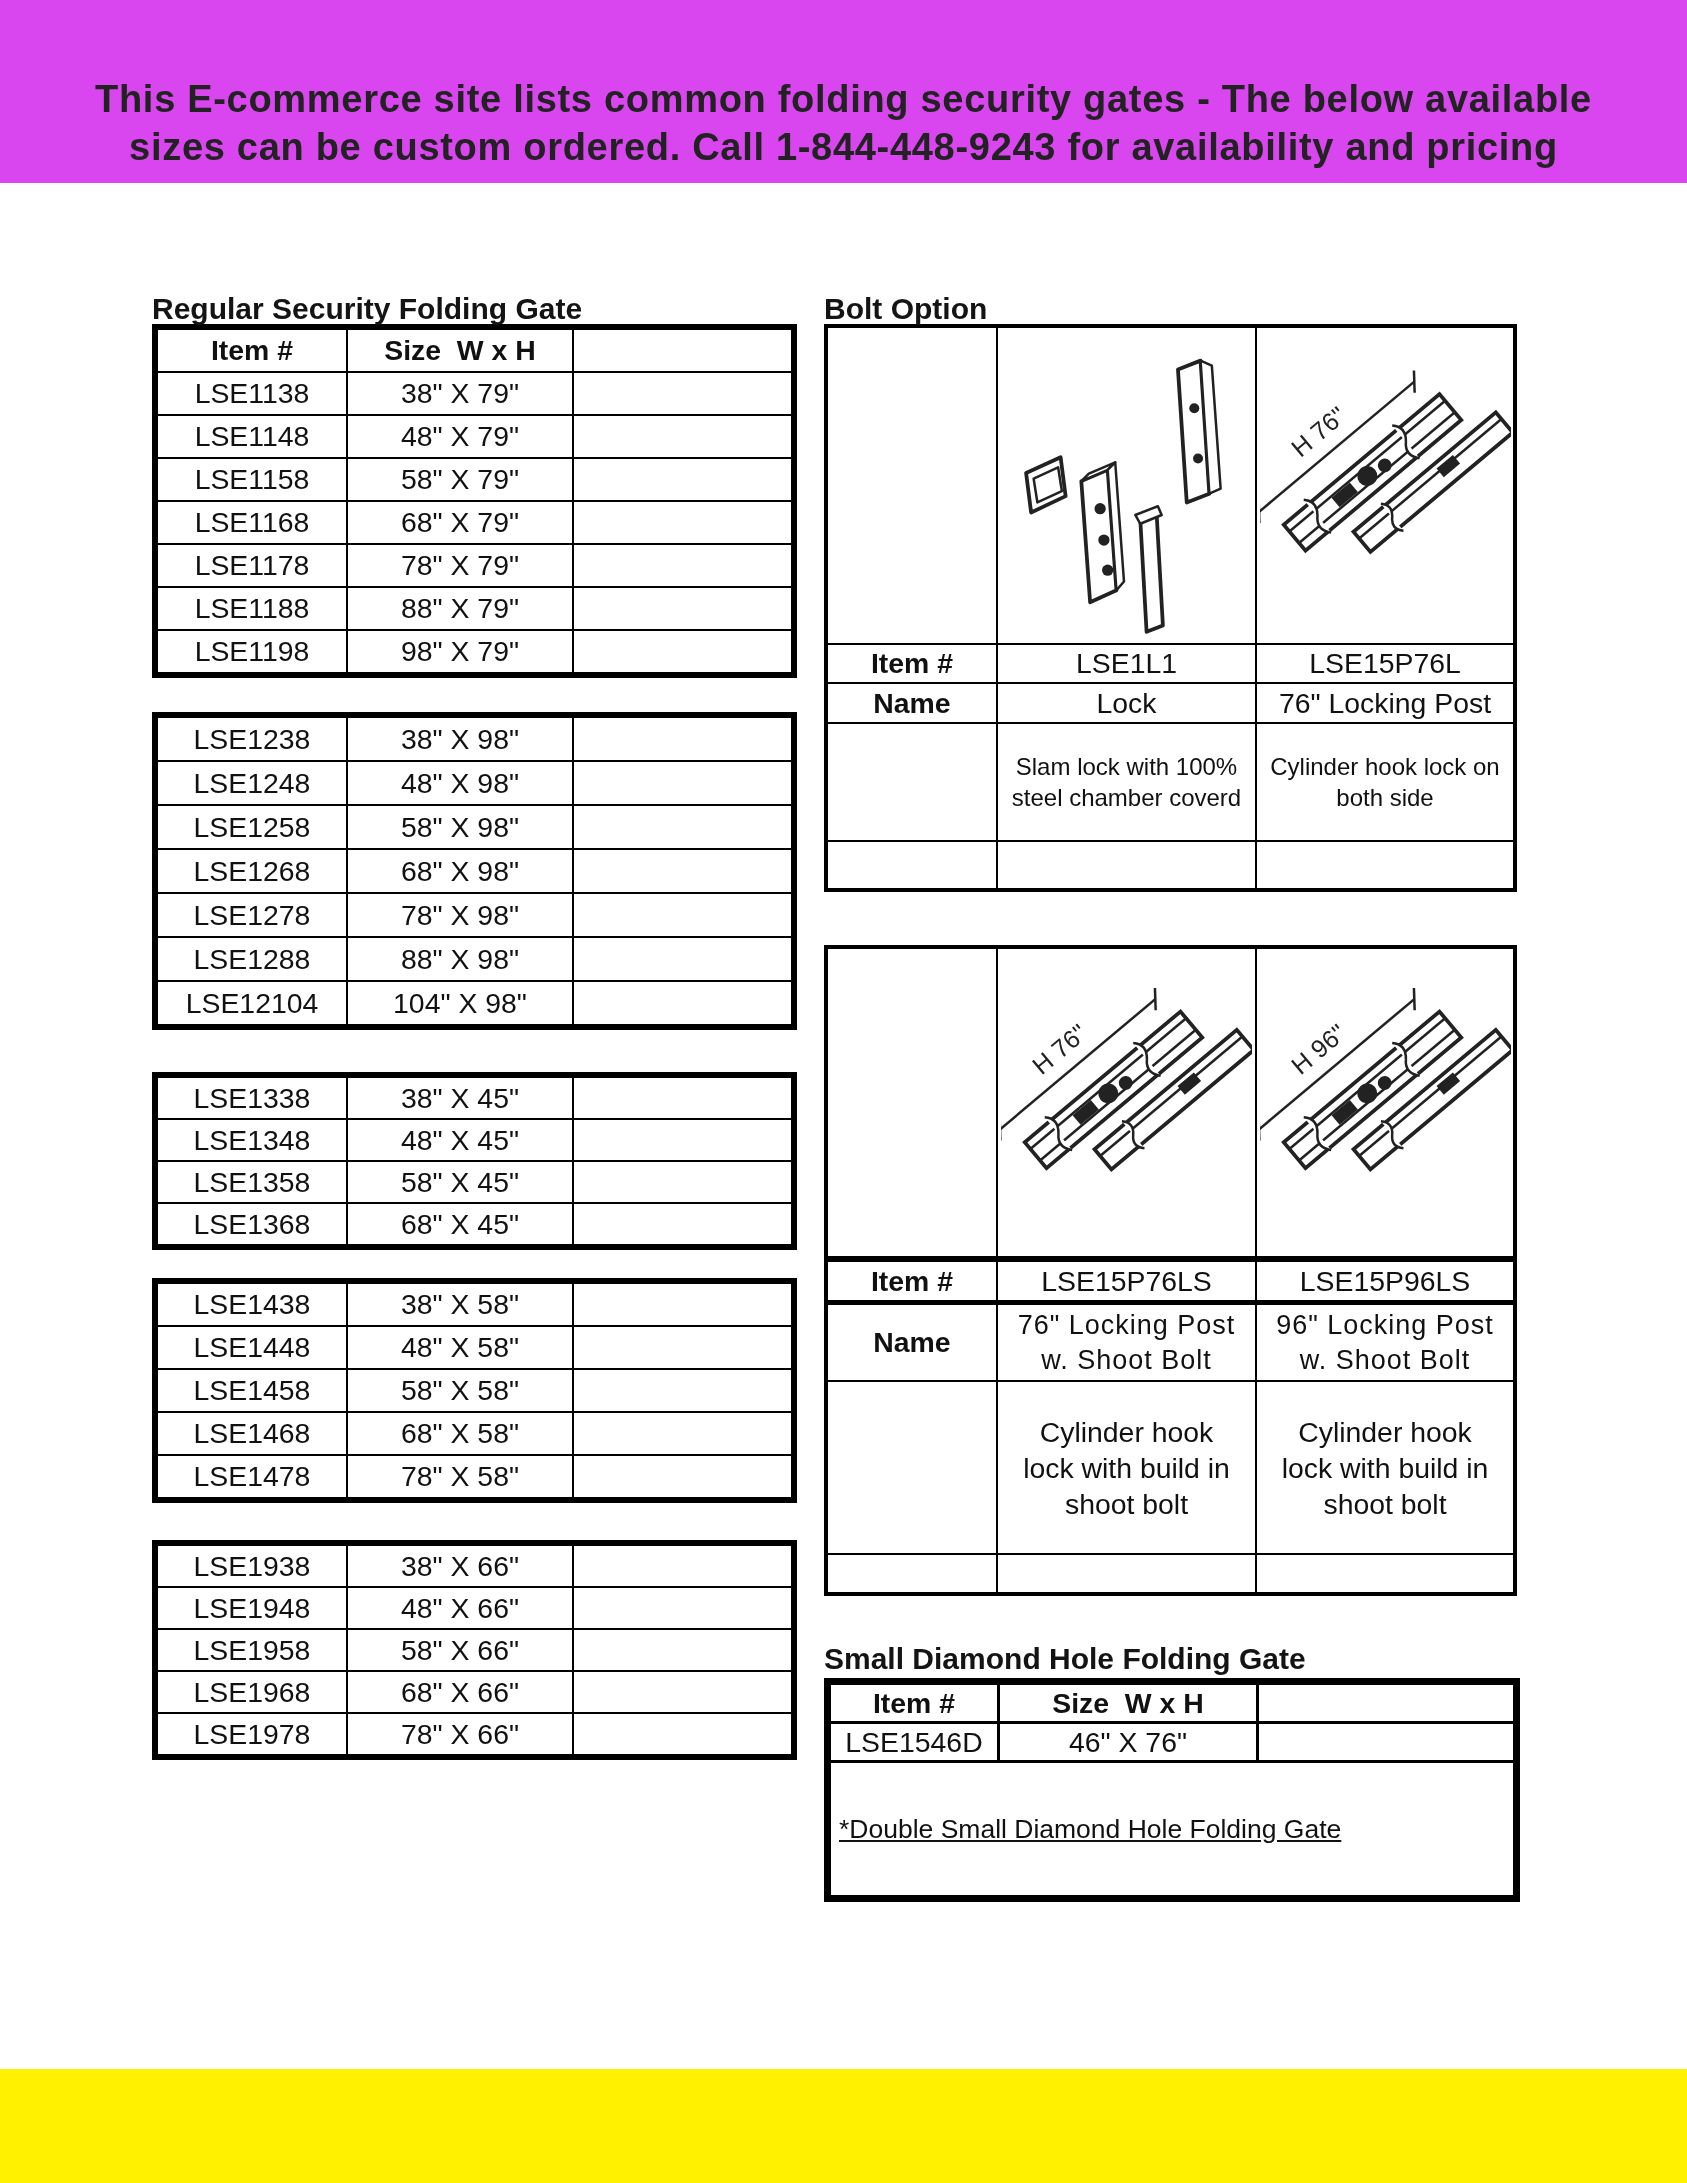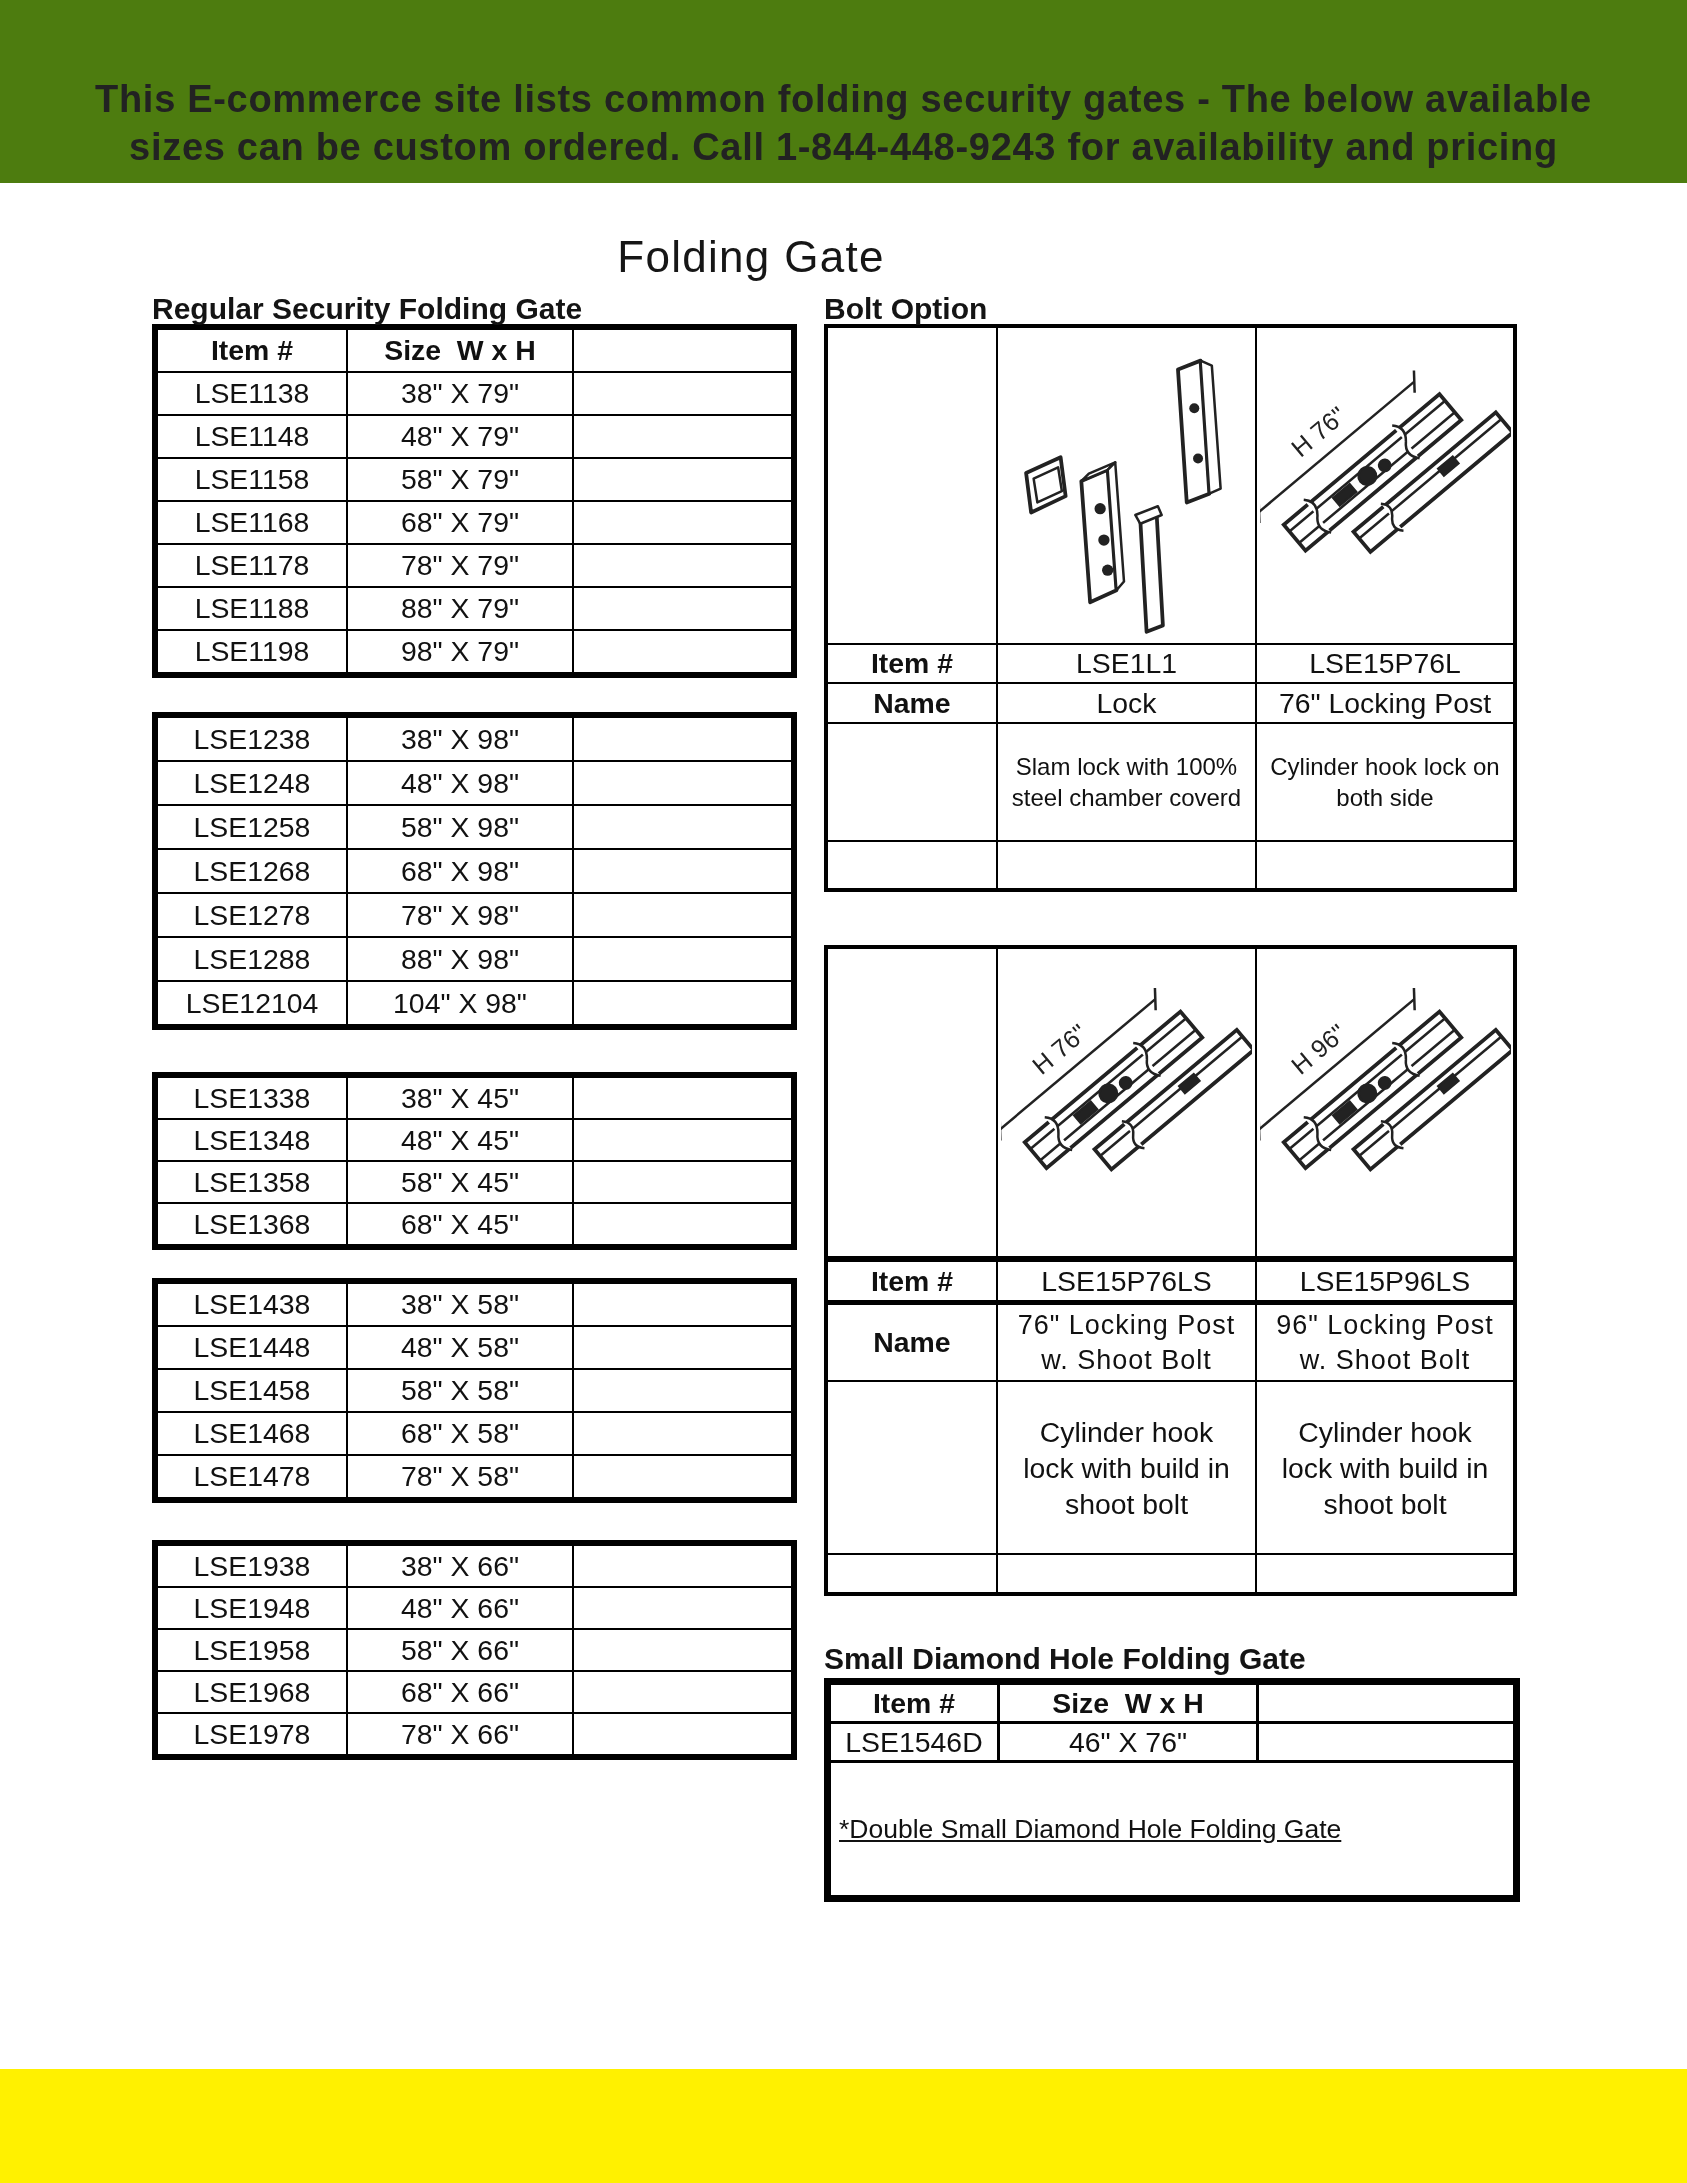--- a/index.html
+++ b/index.html
@@ -3,21 +3,21 @@
 <meta charset="utf-8">
 <style>
   html,body{margin:0;padding:0;background:#888;}
   .page{
     position:relative;width:1687px;height:2183px;background:#ffffff;
     font-family:"Liberation Sans","DejaVu Sans",sans-serif;color:#111;
     overflow:hidden;
   }
   
   .banner{
-    position:absolute;top:0;left:0;width:1687px;height:183px;background:#4d7c0f;
+    position:absolute;top:0;left:0;width:1687px;height:183px;background:#d946ef;
     display:flex;flex-direction:column;justify-content:flex-end;align-items:center;
     padding-bottom:12px;box-sizing:border-box;
   }
   .banner div{font-weight:bold;font-size:38px;line-height:48px;color:#222;letter-spacing:0.7px;}
   .bottom-bar{position:absolute;top:2069px;left:0;width:1687px;height:114px;background:#FFF100;}
 
   
   .page-title{
     position:absolute;top:232px;left:0;width:1502px;text-align:center;
     font-size:44px;letter-spacing:1.3px;color:#161616;
@@ -81,21 +81,20 @@
 </head>
 <body>
 
 <div class="page">
 
   <div class="banner">
     <div>This E-commerce site lists common folding security gates - The below available</div>
     <div>sizes can be custom ordered. Call 1-844-448-9243 for availability and pricing</div>
   </div>
 
-  <div class="page-title">Folding Gate</div>
 
   <div class="left-col">
     <div class="sec-heading">Regular Security Folding Gate</div>
 
     <table class="gate t1">
       <colgroup>
           <col class="c1">
           <col class="c2">
           <col class="c3">
         </colgroup>

